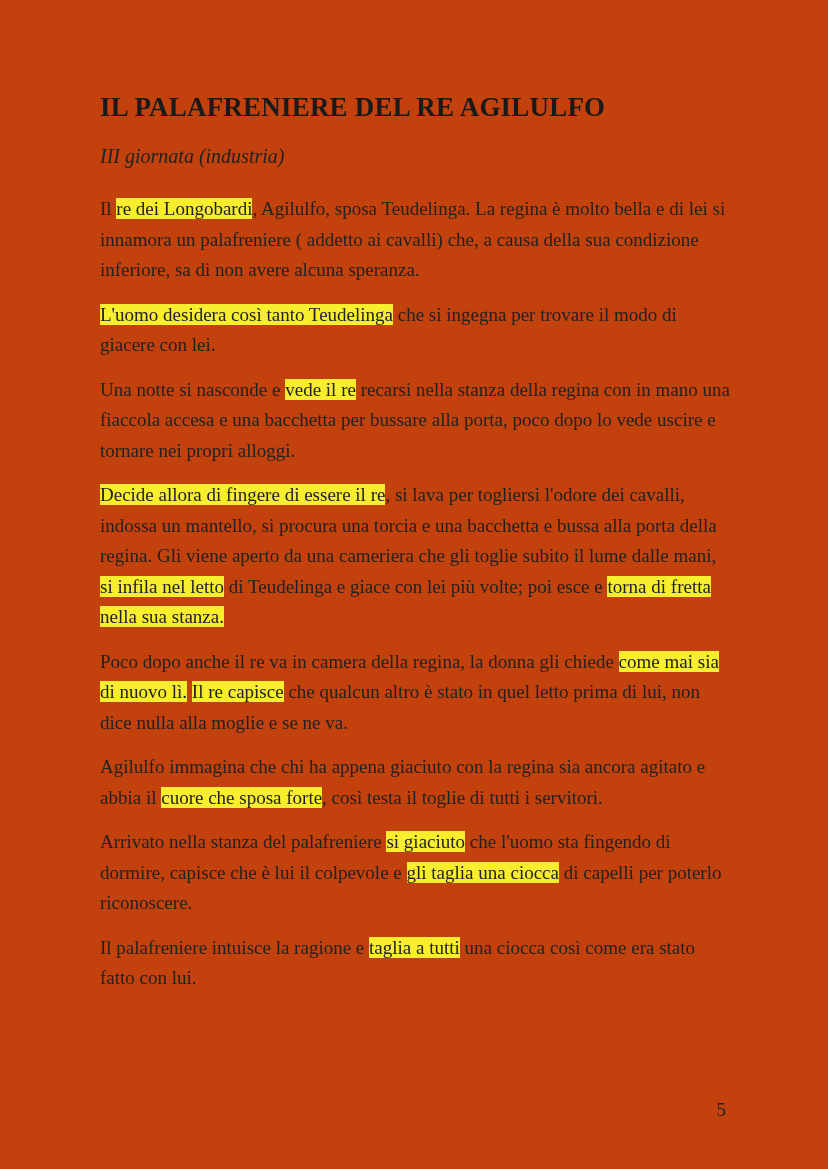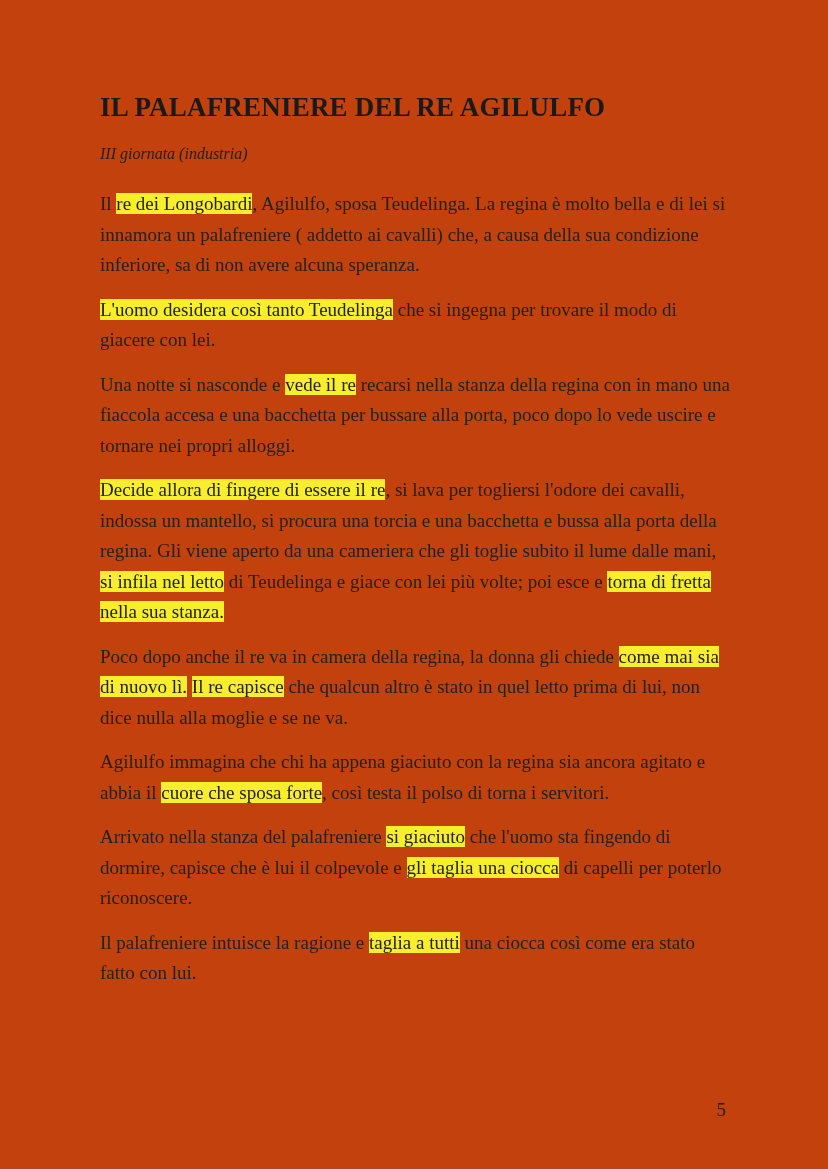--- a/index.html
+++ b/index.html
@@ -21,21 +21,21 @@
   }
   .doc-title {
     font-size: 27px;
     font-weight: bold;
     letter-spacing: 0.2px;
     margin: 0 0 22px 0;
     color: #1a1a1a;
   }
   .doc-subtitle {
     font-style: italic;
-    font-size: 16px;
+    font-size: 20px;
     margin: 0 0 26px 0;
     color: #222222;
   }
   .doc-body p.para {
     font-size: 19px;
     line-height: 30.5px;
     margin: 4px 0 14px 0;
     max-width: 632px;
     text-align: left;
   }
@@ -55,18 +55,18 @@
 
 <div class="page">
   <h1 class="doc-title">IL PALAFRENIERE DEL RE AGILULFO</h1>
   <p class="doc-subtitle">III giornata (industria)</p>
   <div class="doc-body">
       <p class="para"><span class="">Il </span><span class="hl">re dei Longobardi</span><span class="">, Agilulfo, sposa Teudelinga. La regina è molto bella e di lei si innamora un palafreniere ( addetto ai cavalli) che, a causa della sua condizione inferiore, sa di non avere alcuna speranza.</span></p>
       <p class="para"><span class="hl">L'uomo desidera così tanto Teudelinga</span><span class=""> che si ingegna per trovare il modo di giacere con lei.</span></p>
       <p class="para"><span class="">Una notte si nasconde e </span><span class="hl">vede il re</span><span class=""> recarsi nella stanza della regina con in mano una fiaccola accesa e una bacchetta per bussare alla porta, poco dopo lo vede uscire e tornare nei propri alloggi.</span></p>
       <p class="para"><span class="hl">Decide allora di fingere di essere il re</span><span class="">, si lava per togliersi l'odore dei cavalli, indossa un mantello, si procura una torcia e una bacchetta e bussa alla porta della regina. Gli viene aperto da una cameriera che gli toglie subito il lume dalle mani, </span><span class="hl">si infila nel letto</span><span class=""> di Teudelinga e giace con lei più volte; poi esce e </span><span class="hl">torna di fretta nella sua stanza.</span></p>
       <p class="para"><span class="">Poco dopo anche il re va in camera della regina, la donna gli chiede </span><span class="hl">come mai sia di nuovo lì.</span><span class=""> </span><span class="hl">Il re capisce</span><span class=""> che qualcun altro è stato in quel letto prima di lui, non dice nulla alla moglie e se ne va.</span></p>
-      <p class="para"><span class="">Agilulfo immagina che chi ha appena giaciuto con la regina sia ancora agitato e abbia il </span><span class="hl">cuore che sposa forte</span><span class="">, così testa il polso di torna i servitori.</span></p>
+      <p class="para"><span class="">Agilulfo immagina che chi ha appena giaciuto con la regina sia ancora agitato e abbia il </span><span class="hl">cuore che sposa forte</span><span class="">, così testa il toglie di tutti i servitori.</span></p>
       <p class="para"><span class="">Arrivato nella stanza del palafreniere </span><span class="hl">si giaciuto</span><span class=""> che l'uomo sta fingendo di dormire, capisce che è lui il colpevole e </span><span class="hl">gli taglia una ciocca</span><span class=""> di capelli per poterlo riconoscere.</span></p>
       <p class="para"><span class="">Il palafreniere intuisce la ragione e </span><span class="hl">taglia a tutti</span><span class=""> una ciocca così come era stato fatto con lui.</span></p>
     </div>
   <div class="page-number">5</div>
 </div>
 
 </body></html>

